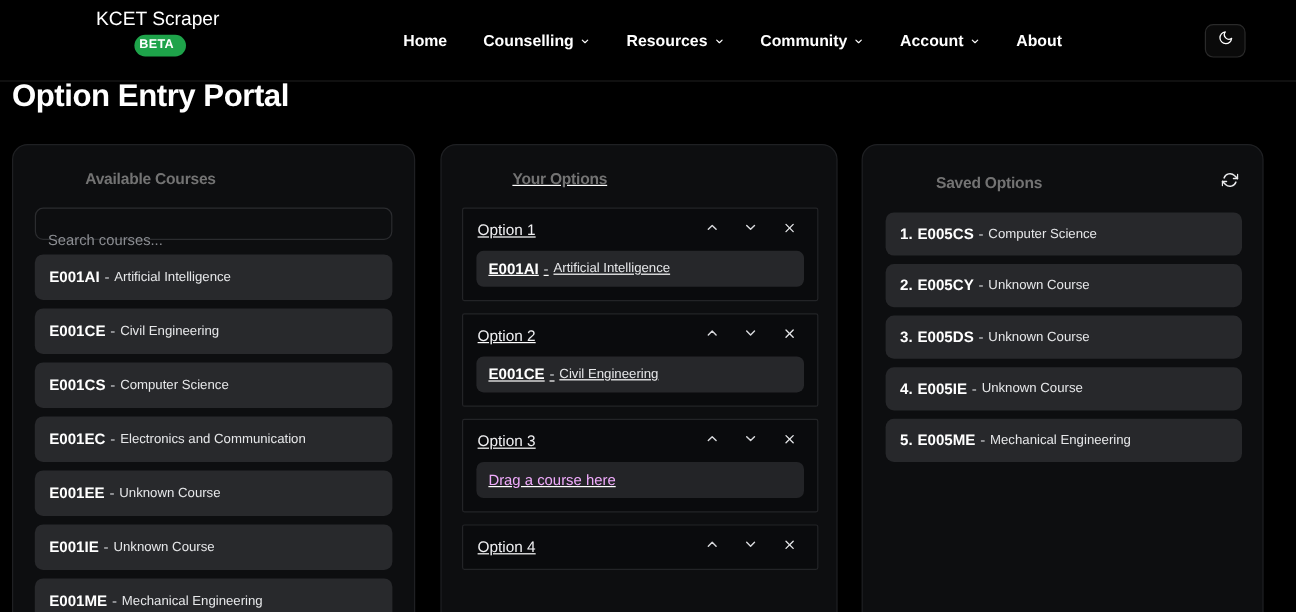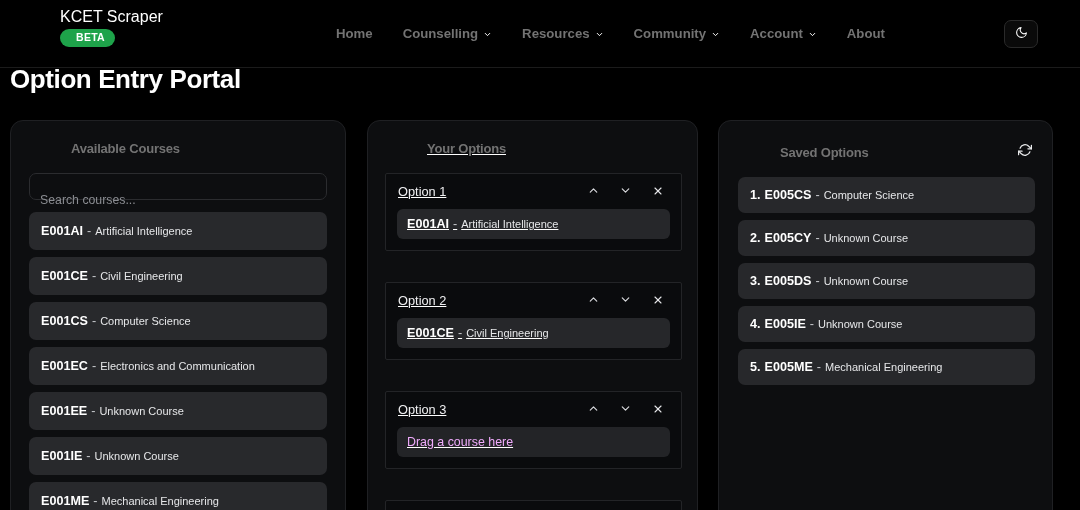--- a/index.html
+++ b/index.html
@@ -18,53 +18,54 @@
   .header {
     position: relative;
     height: 68px;
     border-bottom: 1px solid #1b1b1b;
     display: flex;
     align-items: center;
   }
 
   .brand {
     position: absolute;
-    left: 60px;
+    left: 80px;
     top: 8px;
     display: flex;
     flex-direction: column;
     align-items: flex-start;
   }
   .beta-badge {
     margin-top: 3px;
     background: #1ea34a;
     color: #ffffff;
     font-size: 10.5px;
     font-weight: bold;
     letter-spacing: 0.3px;
-    padding: 3px 10px 4px 16px;
+    padding: 3px 10px 4px 4px;
     border-radius: 999px;
     line-height: 11px;
+    margin-left: 32px;
   }
 
   .nav {
     position: absolute;
     left: 336px;
     top: 26px;
     display: flex;
     align-items: center;
     gap: 30px;
   }
   .nav-item {
     display: flex;
     align-items: center;
     gap: 5px;
     font-size: 13.2px;
     font-weight: bold;
-    color: #737373;
+    color: #ffffff;
     white-space: nowrap;
     cursor: pointer;
     justify-content: flex-end;
   }
   .chev {
     display: inline-block;
     width: 9px;
     height: 9px;
     position: relative;
     top: 1px;
@@ -174,21 +175,21 @@
   
   .pb-inner { padding: 20px 17px 0 17px; text-decoration: underline; }
   .option-card {
     margin-top: 17px;
     width: 297px;
     background: #0a0b0d;
     border: 1px solid #232427;
     border-radius: 2px;
     padding: 10px 11px 11px 11px;
   }
-  .option-card + .option-card { margin-top: 31px; }
+  .option-card + .option-card { margin-top: 10px; }
   .option-head {
     display: flex;
     align-items: center;
     justify-content: space-between;
     padding: 0 2px 0 1px;
   }
   .option-label {
     font-size: 12.8px;
     color: #f0f0f2;
   }

